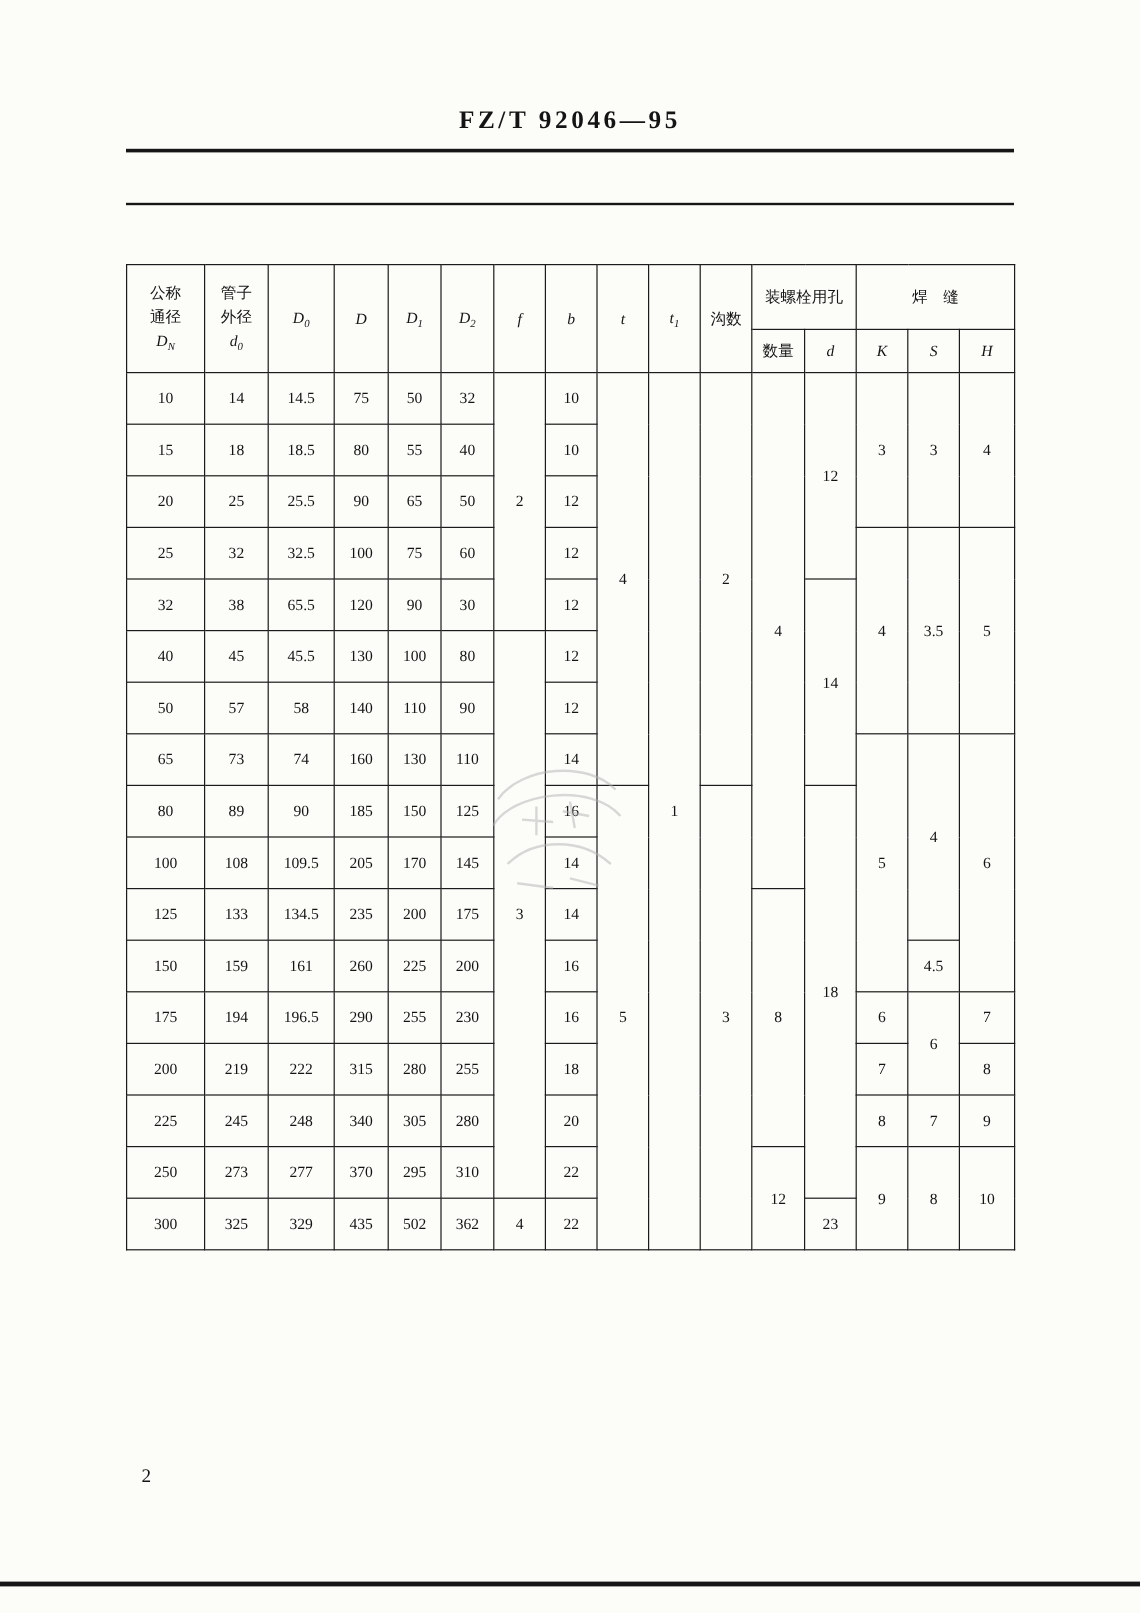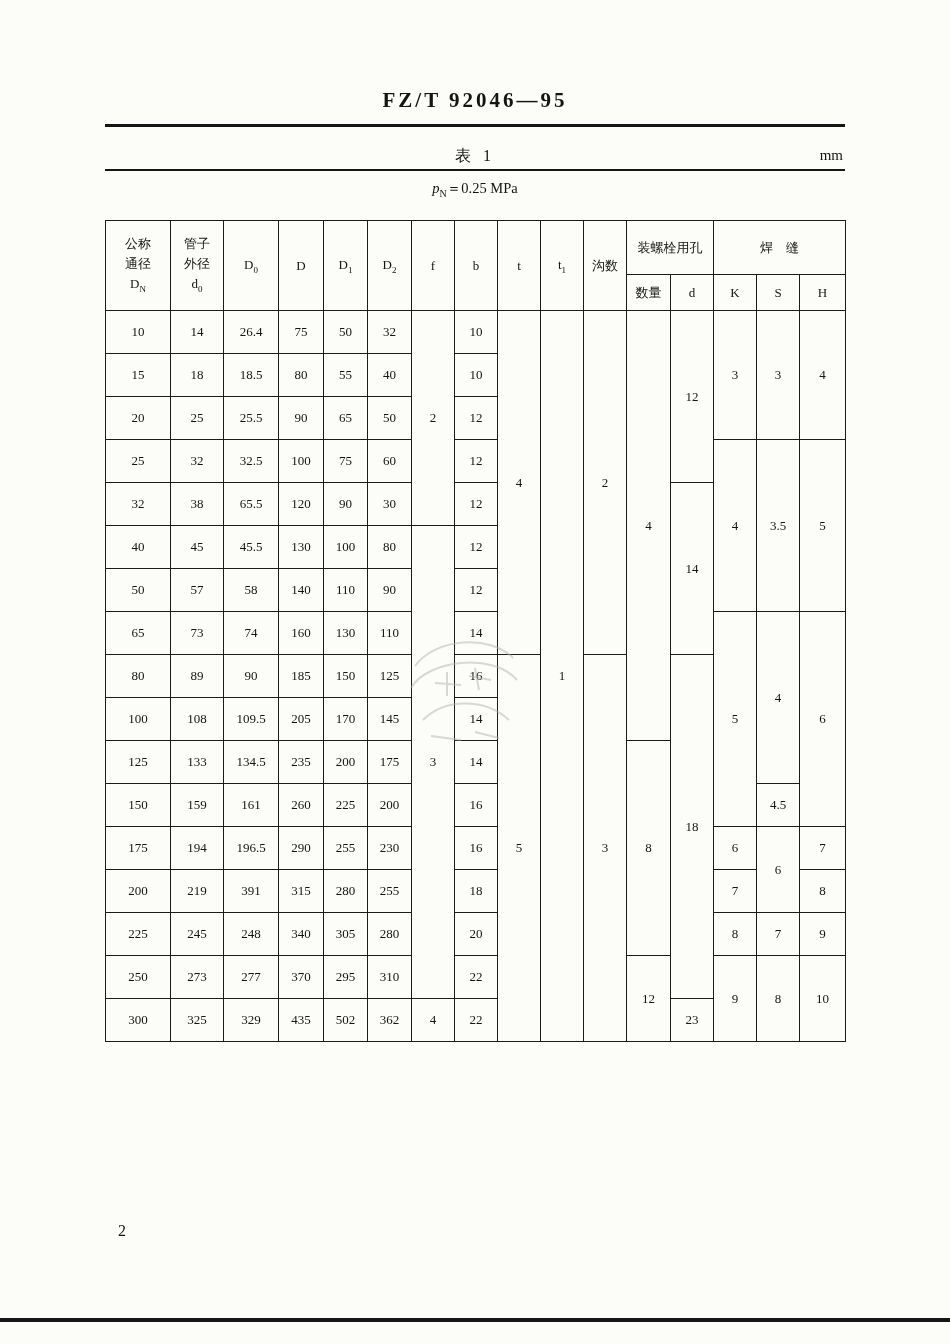--- a/index.html
+++ b/index.html
@@ -28,49 +28,44 @@
     position:absolute; left:105px; top:210px; width:740px;
     border-collapse:collapse; table-layout:fixed; font-size:13px;margin-top:10px;
   }
   .spec th, .spec td {
     border:1px solid #1b1b1b; text-align:center; vertical-align:middle;
     padding:0 1px; font-weight:normal; overflow:hidden;
   }
   .spec thead tr.h1 { height:54px; }
   .spec thead tr.h2 { height:36px; }
   .spec tbody tr { height:43px; }
-  .var { }
+  .var { font-style:italic; }
   .spec sub { font-size:9px; }
   .hline { line-height:1.55; }
 
   .page-number { position:absolute; left:118px; top:1222px; font-size:16px; }
   .rule-bottom { left:0; width:950px; top:1318px; height:4px; }
 
   .watermark {
     position:absolute; left:405px; top:628px; width:120px; height:125px;
     opacity:.5; pointer-events:none;
   }
 </style>
 </head>
 <body>
 
 <div class="page">
 
   <div class="doc-code">FZ/T 92046—95</div>
 
   <div class="rule rule-top"></div>
 
-  <div class="caption-row">
-    <div class="caption-label">表 1</div>
-    <div class="unit-label">mm</div>
-  </div>
 
   <div class="rule rule-caption"></div>
 
-  <div class="pressure-note"><i>p</i><sub>N</sub><span>＝0.25 MPa</span></div>
 
   <table class="spec">
     <colgroup>
       <col style="width:65px">
         <col style="width:53px">
         <col style="width:55px">
       <col style="width:45px">
         <col style="width:44px">
         <col style="width:44px">
       <col style="width:43px">
@@ -113,21 +108,21 @@
           <th class="var">d</th>
           <th class="var">K</th>
           <th class="var">S</th>
           <th class="var">H</th>
         </tr>
       </thead>
     <tbody>
         <tr>
           <td>10</td>
           <td>14</td>
-          <td>26.4</td>
+          <td>14.5</td>
           <td>75</td>
           <td>50</td>
           <td>32</td>
           <td rowspan="5">2</td>
           <td>10</td>
           <td rowspan="8">4</td>
           <td rowspan="17">1</td>
           <td rowspan="8">2</td>
           <td rowspan="10">4</td>
           <td rowspan="4">12</td>
@@ -255,21 +250,21 @@
           <td>255</td>
           <td>230</td>
           <td>16</td>
           <td>6</td>
           <td rowspan="2">6</td>
           <td>7</td>
         </tr>
         <tr>
           <td>200</td>
           <td>219</td>
-          <td>391</td>
+          <td>222</td>
           <td>315</td>
           <td>280</td>
           <td>255</td>
           <td>18</td>
           <td>7</td>
           <td>8</td>
         </tr>
         <tr>
           <td>225</td>
           <td>245</td>

